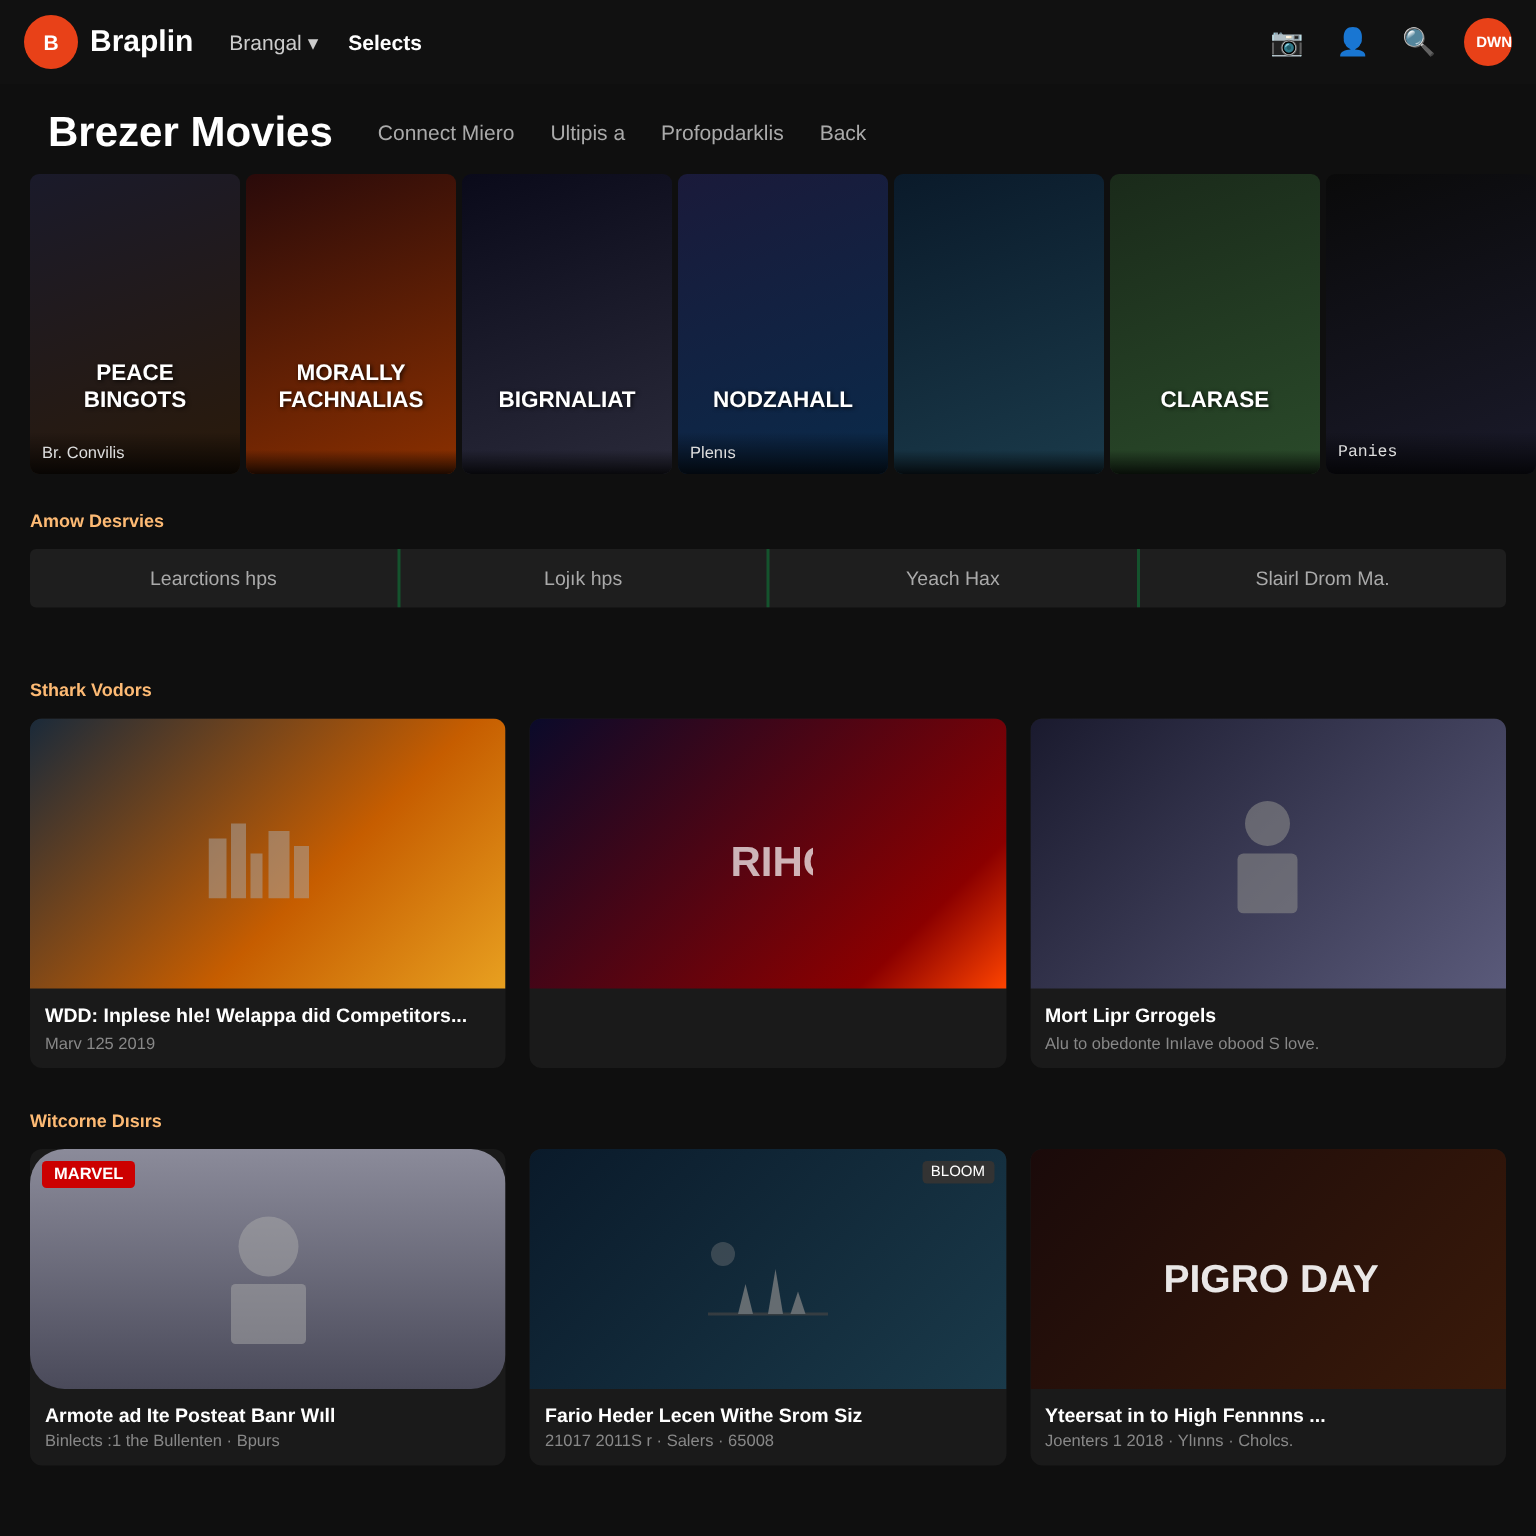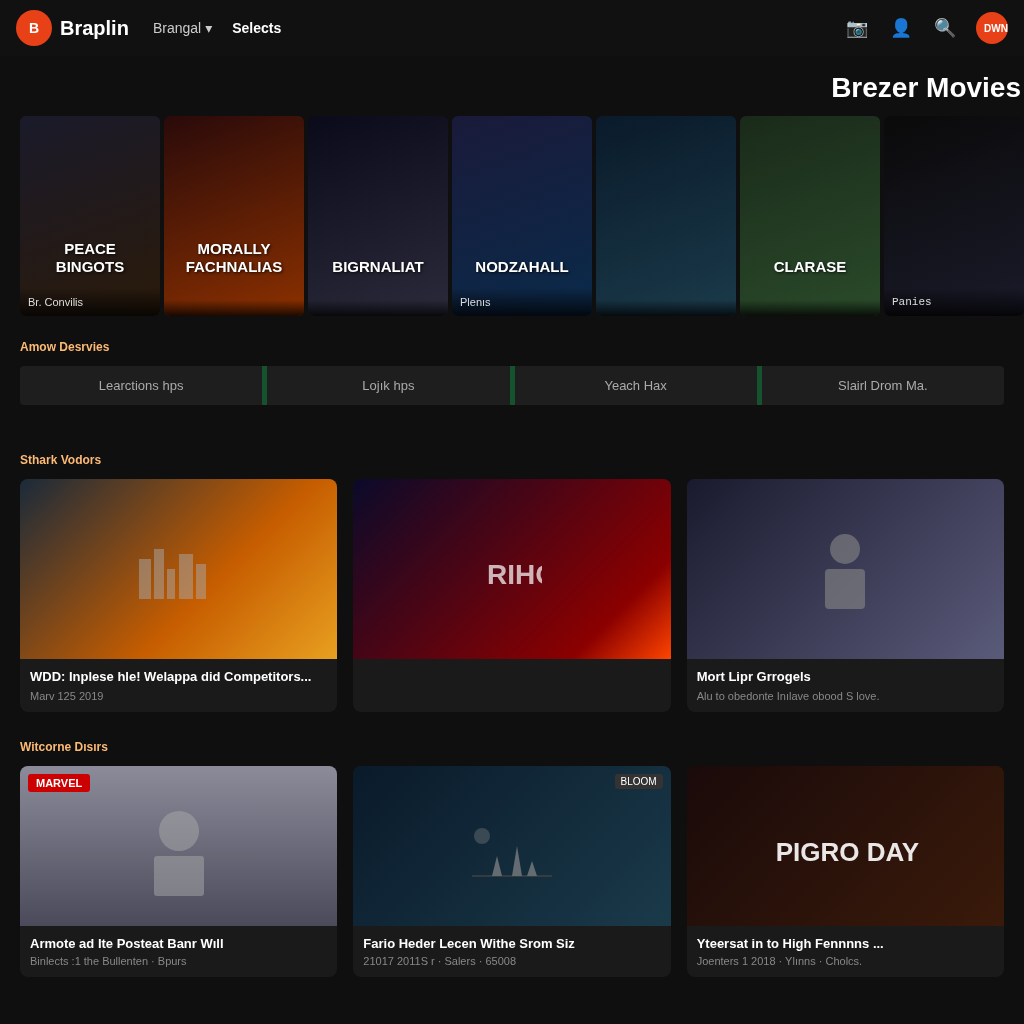--- a/index.html
+++ b/index.html
@@ -61,24 +61,23 @@
       background: #e84118;
       border-radius: 50%;
       display: flex; align-items: center; justify-content: flex-end;
       font-size: 10px; color: white; font-weight: bold;
       cursor: pointer;
     }
 
     
     .subheader {
       display: flex;
-      align-items: flex-end;
-      padding: 16px 3px 12px;
+      align-items: center;
+      padding: 16px 32px 12px;
       gap: 30px;
-      flex-direction: column;
     }
     .page-title {
       font-size: 28px;
       font-weight: bold;
       color: white;
     }
     .sub-links {
       display: flex; gap: 24px; align-items: center;
     }
     .sub-link {
@@ -129,21 +128,21 @@
       overflow: hidden;
       margin-bottom: 20px;
     }
     .tab {
       flex: 1;
       padding: 12px 8px;
       text-align: center;
       font-size: 13px;
       color: #aaa;
       cursor: pointer;
-      border-right: 5px solid #14532d;
+      border-right: 2px solid #14532d;
     }
     .tab:last-child { border-right: none; }
 
     
     .articles-row {
       display: flex;
       gap: 16px;
     }
     .article-card {
       flex: 1;
@@ -238,20 +237,21 @@
       background: linear-gradient(135deg, #1a2a3a 0%, #c65d00 60%, #e8a020 100%);
     }
     .gradient-action {
       background: linear-gradient(135deg, #0a0a2a 0%, #8b0000 80%, #ff4400 100%);
     }
     .gradient-person {
       background: linear-gradient(135deg, #1a1a2e 0%, #5a5a7a 100%);
     }
     .gradient-marvel {
       background: linear-gradient(180deg, #8b8b9a 0%, #4a4a5a 100%);
+      border-radius: 23px;
     }
     .gradient-dark {
       background: linear-gradient(135deg, #0a1a2a 0%, #1a3a4a 100%);
     }
     .gradient-warrior {
       background: linear-gradient(135deg, #1a0a0a 0%, #3a1a0a 100%);
     }
 
     
     .poster-1 { background: linear-gradient(160deg, #1a1a2a, #2a1a0a); }
@@ -297,20 +297,26 @@
     <div class="nav-icon">👤</div>
     <div class="nav-icon">🔍</div>
     <div class="nav-avatar">
       <span>DWN</span>
     </div>
   </div>
 </nav>
 
 <div class="subheader">
   <h1 class="page-title">Brezer Movies</h1>
+  <div class="sub-links">
+    <span class="sub-link">Connect Miero</span>
+    <span class="sub-link">Ultipis a</span>
+    <span class="sub-link">Profopdarklis</span>
+    <span class="sub-link">Back</span>
+  </div>
 </div>
 
 <div class="movie-row">
   <div class="movie-card poster-1">
     <div class="poster-text">PEACE<br>BINGOTS</div>
     <div class="movie-card-overlay">
       <span>Br. Convilis</span>
     </div>
   </div>
   <div class="movie-card poster-2">

